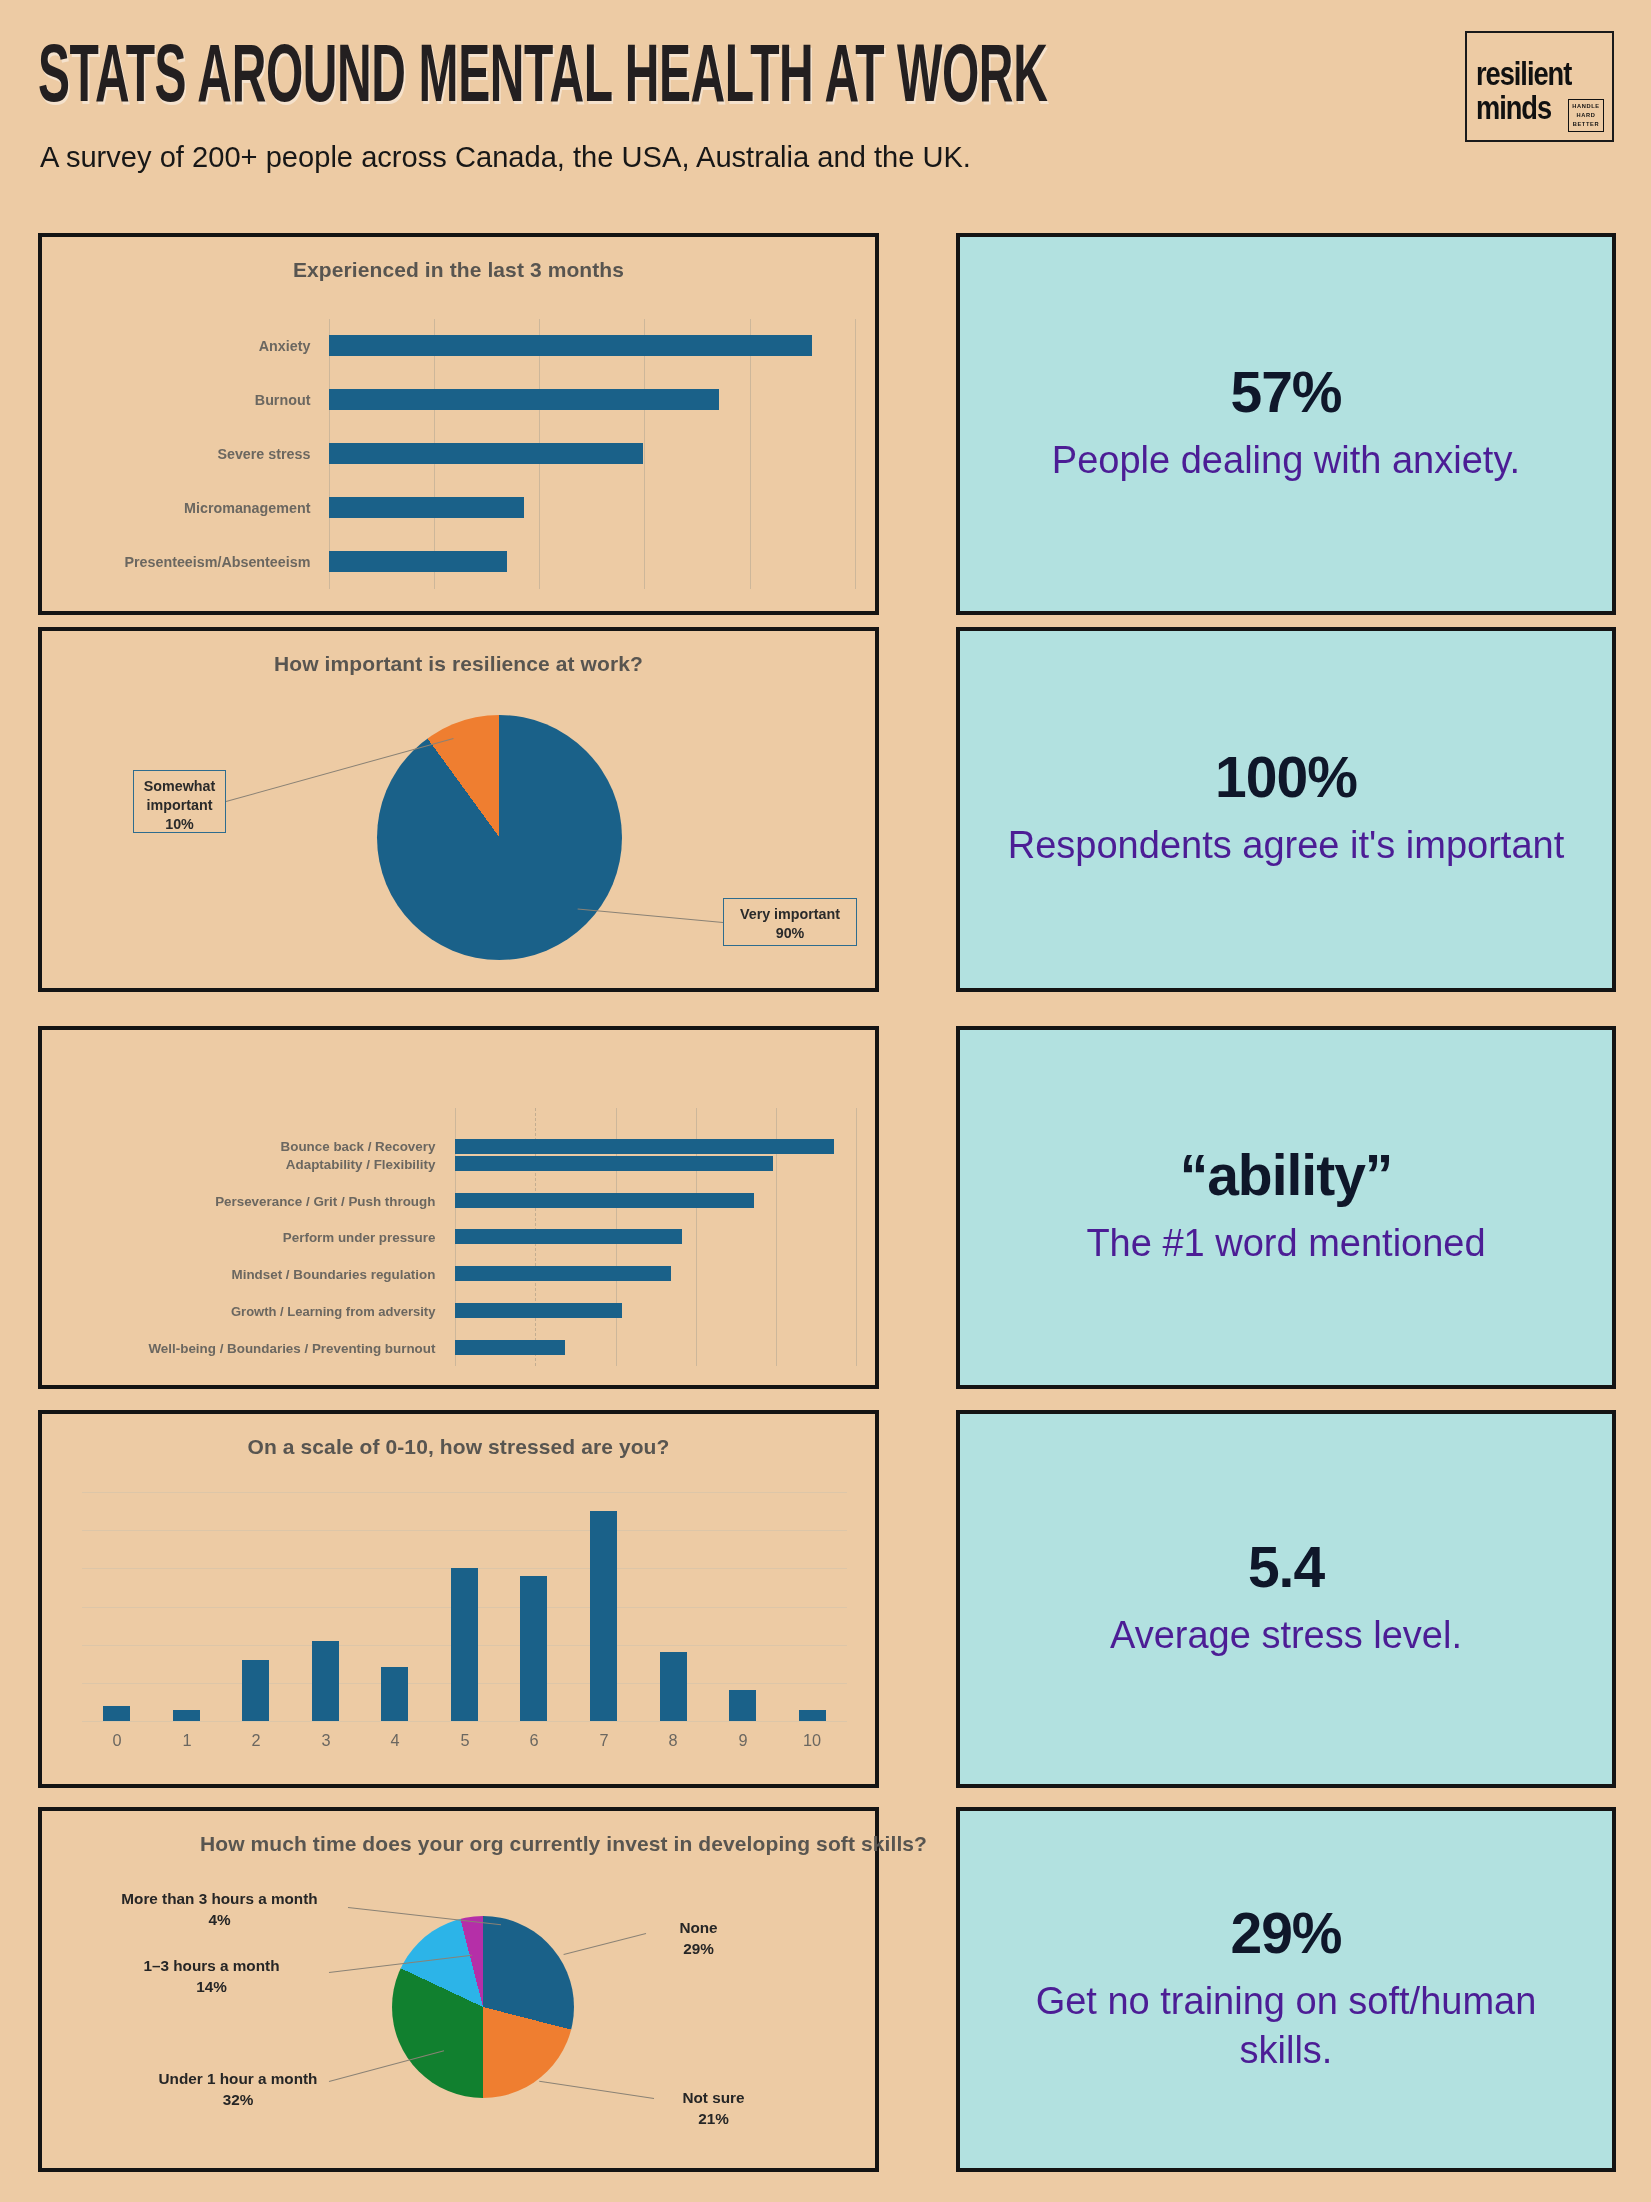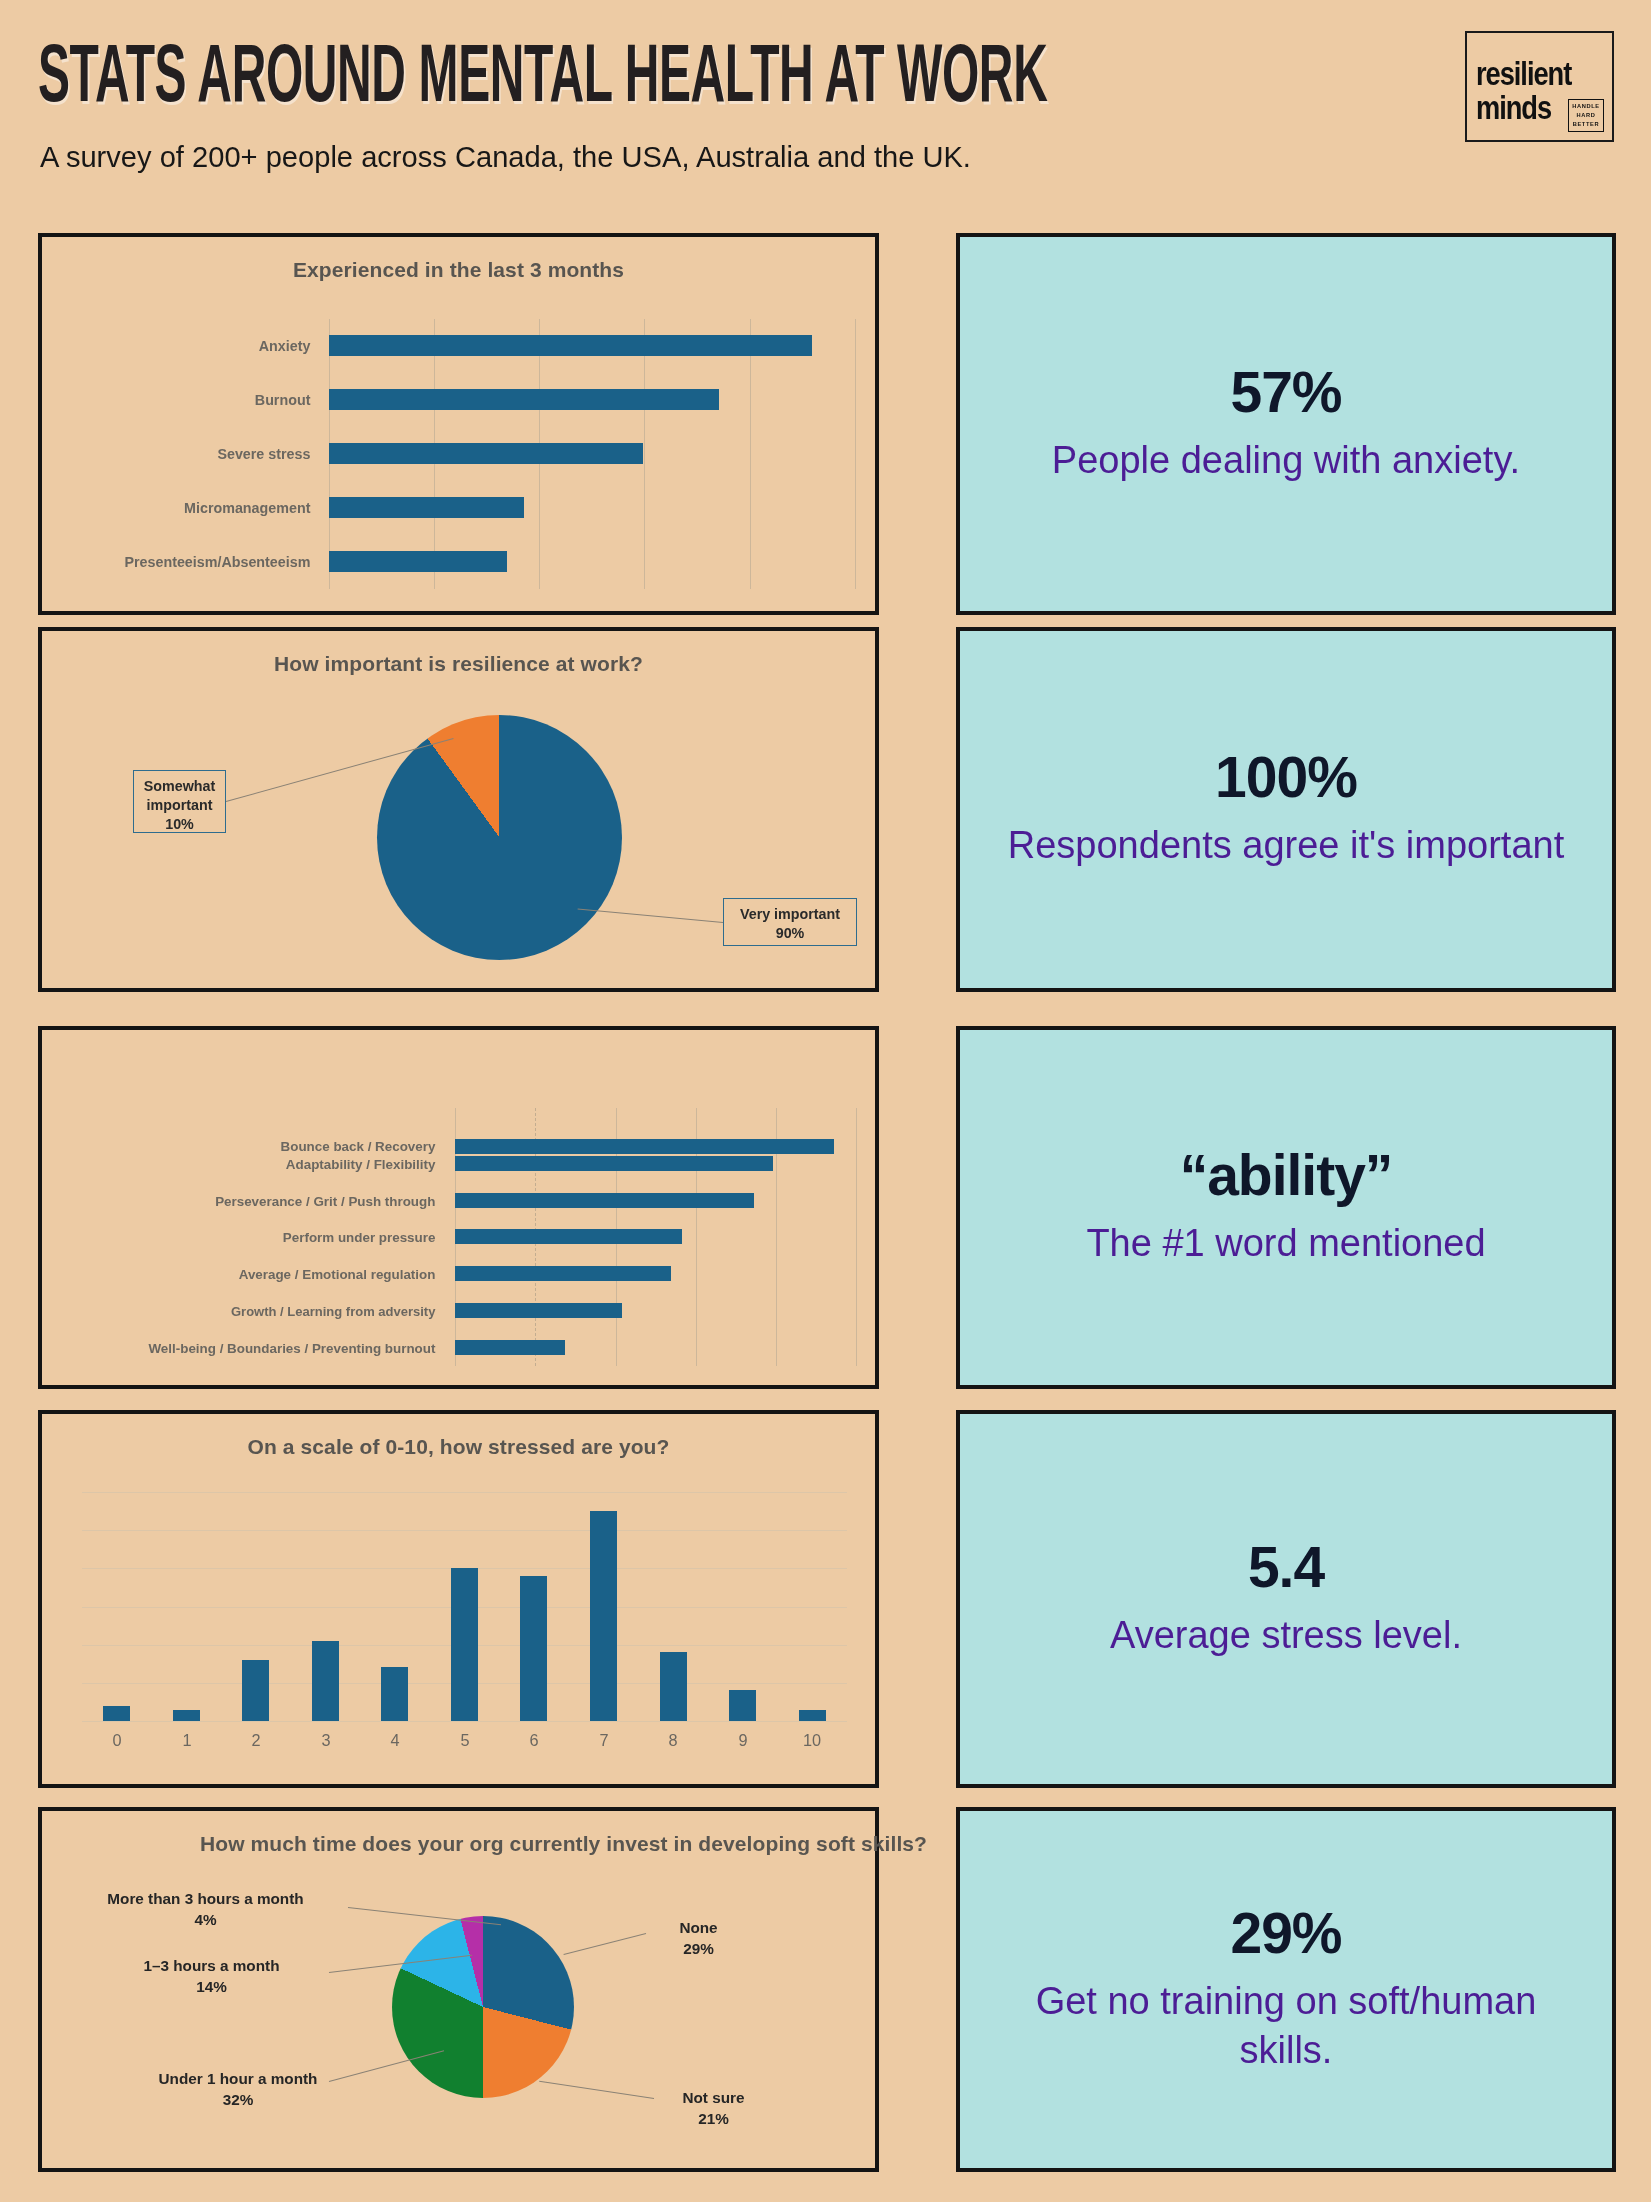--- a/index.html
+++ b/index.html
@@ -192,21 +192,21 @@
       </div>
       <div class="hbar-row" style="left: 0px; top: 85px; height: 15.3px; width: 401px;">
         <div class="hbar-label" style="position: absolute; right: 411px; top: 50%; transform: translateY(-50%); font-size: 13.4px;">Perseverance / Grit / Push through</div>
         <div class="hbar" style="position: absolute; left: 0px; top: 0px; width: 299px; height: 15.3px;"></div>
       </div>
       <div class="hbar-row" style="left: 0px; top: 121px; height: 15.3px; width: 401px;">
         <div class="hbar-label" style="position: absolute; right: 411px; top: 50%; transform: translateY(-50%); font-size: 13.4px;">Perform under pressure</div>
         <div class="hbar" style="position: absolute; left: 0px; top: 0px; width: 227px; height: 15.3px;"></div>
       </div>
       <div class="hbar-row" style="left: 0px; top: 158px; height: 15.3px; width: 401px;">
-        <div class="hbar-label" style="position: absolute; right: 411px; top: 50%; transform: translateY(-50%); font-size: 13.4px;">Average / Emotional regulation</div>
+        <div class="hbar-label" style="position: absolute; right: 411px; top: 50%; transform: translateY(-50%); font-size: 13.4px;">Mindset / Boundaries regulation</div>
         <div class="hbar" style="position: absolute; left: 0px; top: 0px; width: 216px; height: 15.3px;"></div>
       </div>
       <div class="hbar-row" style="left: 0px; top: 195px; height: 15.3px; width: 401px;">
         <div class="hbar-label" style="position: absolute; right: 411px; top: 50%; transform: translateY(-50%); font-size: 13px;">Growth / Learning from adversity</div>
         <div class="hbar" style="position: absolute; left: 0px; top: 0px; width: 167px; height: 15.3px;"></div>
       </div>
       <div class="hbar-row" style="left: 0px; top: 232px; height: 15.3px; width: 401px;">
         <div class="hbar-label" style="position: absolute; right: 411px; top: 50%; transform: translateY(-50%); font-size: 13.4px;">Well-being / Boundaries / Preventing burnout</div>
         <div class="hbar" style="position: absolute; left: 0px; top: 0px; width: 110px; height: 15.3px;"></div>
       </div>
@@ -251,21 +251,21 @@
 <div class="panel" id="panel5" style="left:38px;top:1807px;width:841px;height:365px;">
   <div class="chart-title" style="top:19px;padding:0 105px;line-height:1.35;">How much time does your org currently invest in developing soft skills?</div>
   <div class="pie" id="pie2" style="left: 350px; top: 105px; width: 182px; height: 182px; background: conic-gradient(rgb(26, 97, 137) 0deg, rgb(26, 97, 137) 104.4deg, rgb(239, 126, 48) 104.4deg, rgb(239, 126, 48) 180deg, rgb(17, 128, 47) 180deg, rgb(17, 128, 47) 295.2deg, rgb(44, 180, 232) 295.2deg, rgb(44, 180, 232) 345.6deg, rgb(181, 47, 168) 345.6deg, rgb(181, 47, 168) 360deg);"></div>
 
   <div class="leader" id="lead2a" style="left: 306px; top: 96px; width: 154px; transform: rotate(0.112029rad);"></div>
   <div class="leader" id="lead2b" style="left: 287px; top: 161px; width: 144px; transform: rotate(-0.119429rad);"></div>
   <div class="leader" id="lead2c" style="left: 287px; top: 270px; width: 119px; transform: rotate(-0.260602rad);"></div>
   <div class="leader" id="lead2d" style="left: 604px; top: 122px; width: 85px; transform: rotate(2.89115rad);"></div>
   <div class="leader" id="lead2e" style="left: 612px; top: 287px; width: 116px; transform: rotate(-2.9927rad);"></div>
 
-  <div class="pie-label" style="left:39px;top:78px;text-align:center;width:249px;">
+  <div class="pie-label" style="left:53px;top:78px;text-align:center;width:249px;">
     <span>More than 3 hours a month</span><br>
     <span>4%</span>
   </div>
   <div class="pie-label" style="left:55px;top:145px;text-align:center;width:229px;">
     <span>1–3 hours a month</span><br>
     <span>14%</span>
   </div>
   <div class="pie-label" style="left:105px;top:258px;text-align:center;width:182px;white-space:normal;">
     <span>Under 1 hour a month</span><br>
     <span>32%</span>

